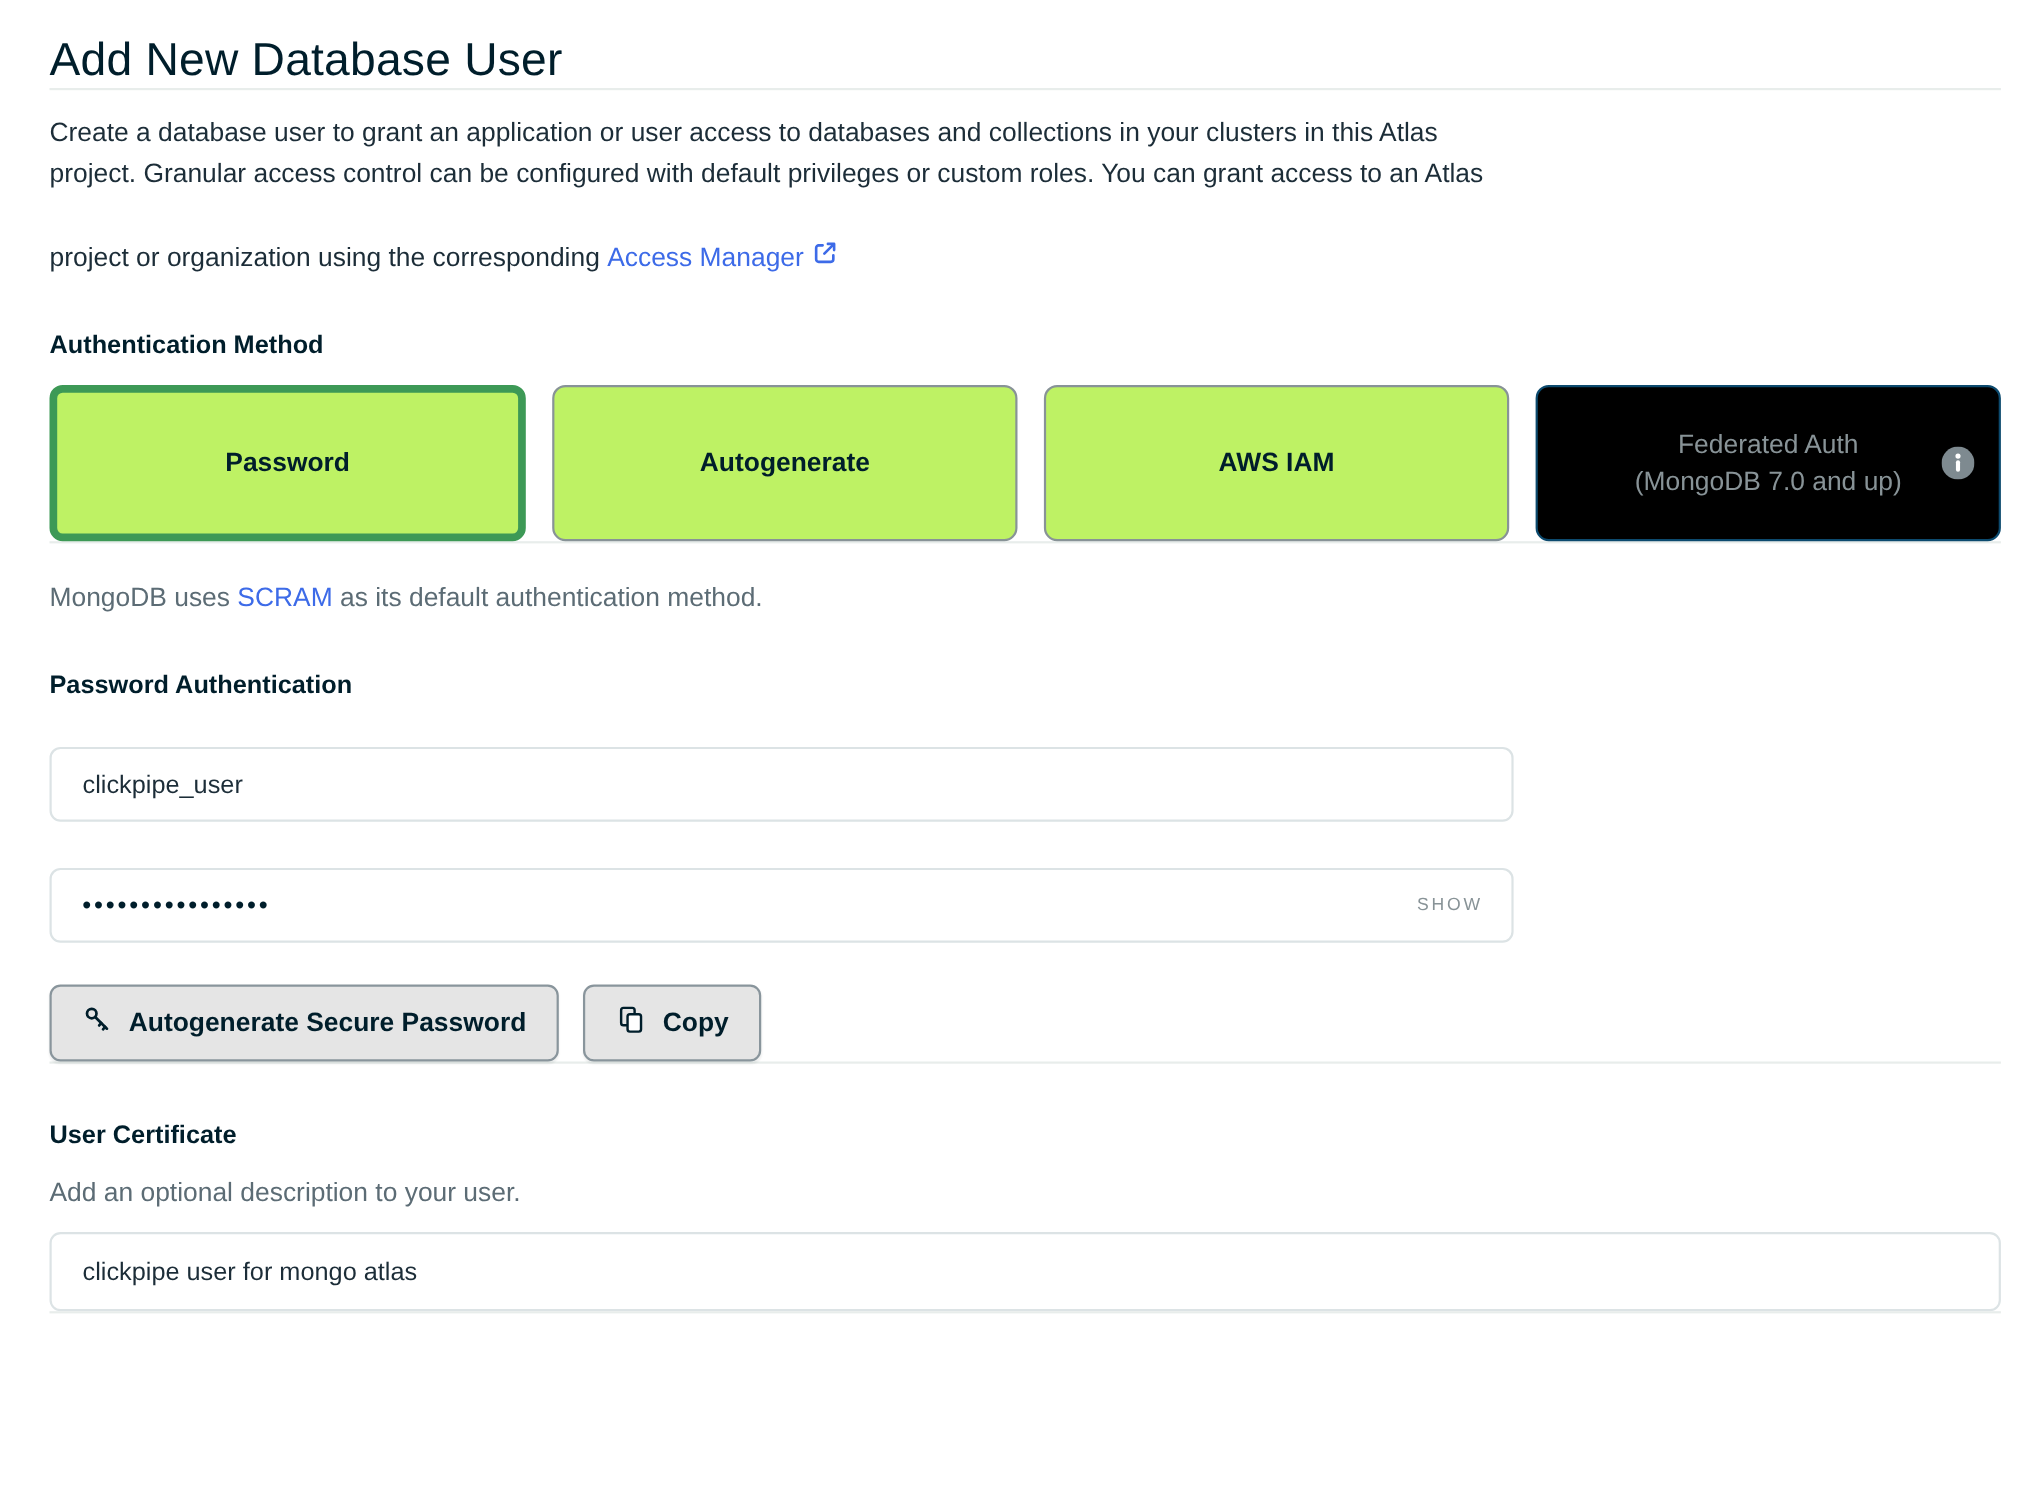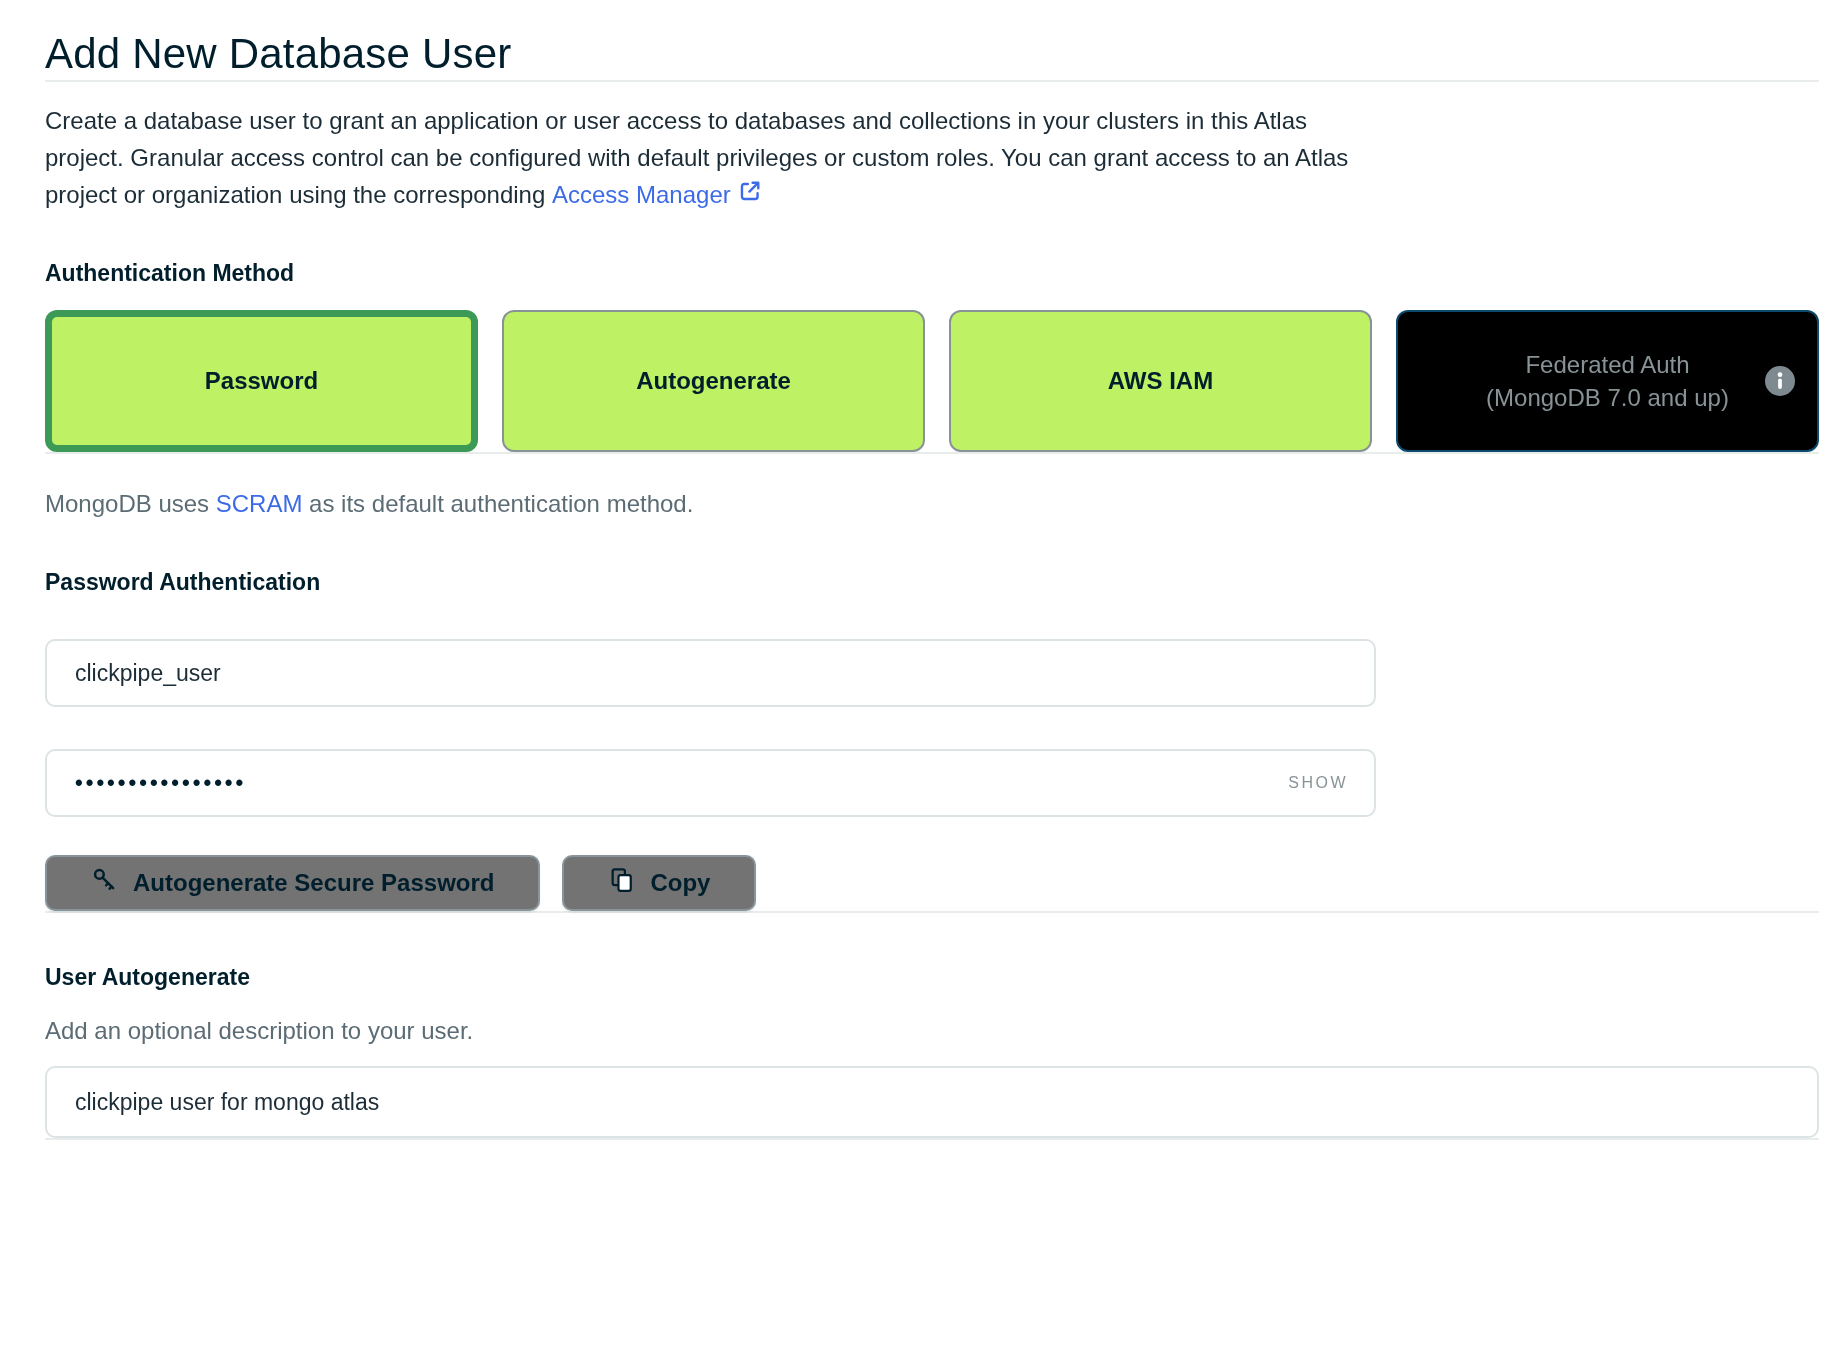--- a/index.html
+++ b/index.html
@@ -21,21 +21,21 @@
   .divider-1 { margin-top:40px; }
   .divider-2 { margin-top:79px; }
   .divider-3 { margin-top:34px; }
   .divider-4 { margin-top:54px; }
 
   .intro {
     margin-top:20px; font-size:24px; line-height:37px;
     color:var(--body_text,#1C2D38); font-weight:400;
   }
   .intro .line { display:block; }
-  .intro .line-last { display:flex; align-items:center; }
+  .intro .line-last { display:flex; align-items:center;margin-top:40px; }
   a.inline-link { color:var(--link,#3D6BE8); text-decoration:none; cursor:pointer; }
   .ext-icon { margin-left:7px; display:inline-block; vertical-align:-3px; }
 
   .section-heading {
     font-size:23px; font-weight:700; line-height:33px;
     color:var(--heading_text,#001E2B); margin:0;
   }
   .heading-auth { margin-top:44px; }
   .heading-pass { margin-top:46px; }
   .heading-desc { margin-top:48px; }
@@ -74,23 +74,23 @@
   }
   .show-toggle {
     position:absolute; right:28px; top:50%; transform:translateY(-50%);
     font-size:16px; letter-spacing:2.5px; color:var(--disabled_text,#889397);
     cursor:pointer; user-select:none;
   }
   .desc-input { margin-top:20px; width:100%; height:72px; }
 
   .buttons-row { margin-top:38px; display:flex; gap:22px; align-items:center; }
   .btn {
-    height:56px; box-sizing:border-box;
-    border:2px solid #89959C; border-radius:10px; background:#737373;
-    display:inline-flex; align-items:center; gap:14px; padding:0 44px;
+    height:70px; box-sizing:border-box;
+    border:2px solid #89959C; border-radius:10px; background:#e5e5e5;
+    display:inline-flex; align-items:center; gap:14px; padding:0 28px;
     font-family:"Liberation Sans", sans-serif;
     font-size:24px; font-weight:700; color:var(--heading_text,#001E2B);
     box-shadow:0 2px 2px rgba(6,22,33,0.07); cursor:pointer;
   }
   .btn svg { flex:0 0 auto; }
 
   .helper-text { margin-top:22px; font-size:24px; line-height:30px; color:var(--muted_text,#5C6C75); }
 </style>
 </head>
 <body>
@@ -165,21 +165,21 @@
       <span><svg width="28" height="28" viewBox="0 0 24 24" fill="none" stroke="#001E2B" stroke-width="1.9" stroke-linejoin="round">
             <rect x="4" y="2.8" width="10.5" height="13.5" rx="1.8" fill="none"></rect>
             <rect x="9" y="7.8" width="10.5" height="13.5" rx="1.8" fill="#ffffff"></rect>
           </svg></span>
       <span>Copy</span>
     </button>
   </div>
 
   <hr class="divider divider-3">
 
-  <h2 class="section-heading heading-desc">User Autogenerate</h2>
+  <h2 class="section-heading heading-desc">User Certificate</h2>
 
   <div class="helper-text">Add an optional description to your user.</div>
 
   <input class="text-input desc-input" type="text" value="clickpipe user for mongo atlas" style="">
 
   <hr class="divider divider-4">
 
 </div>
 
 </body></html>

